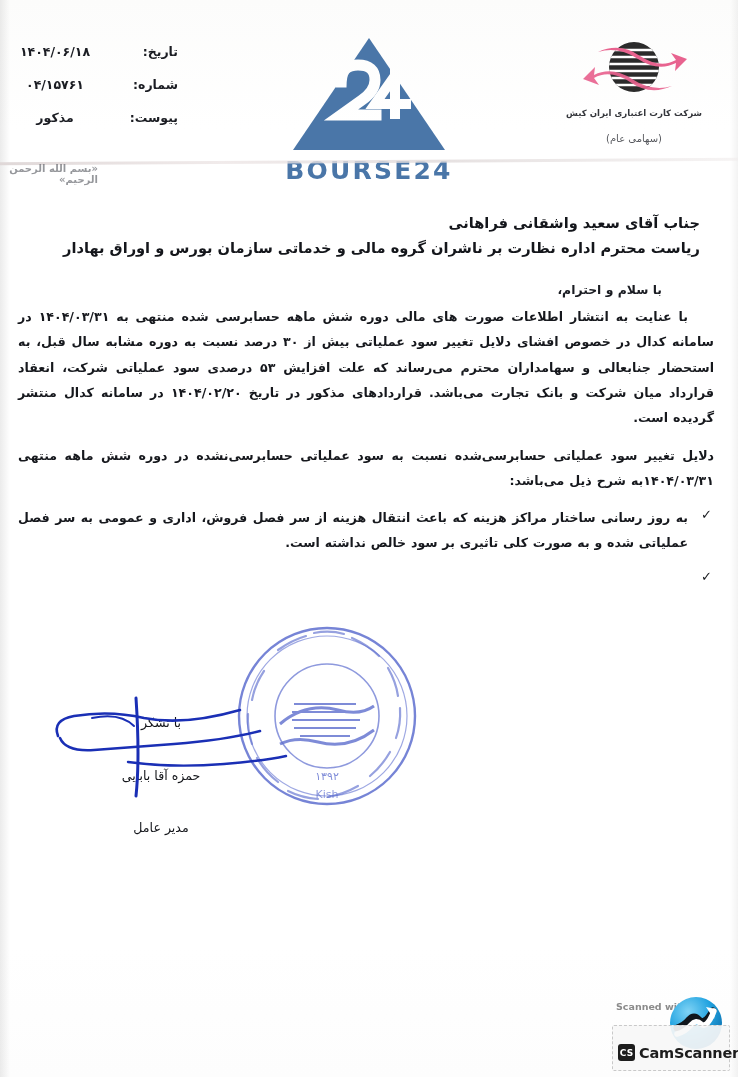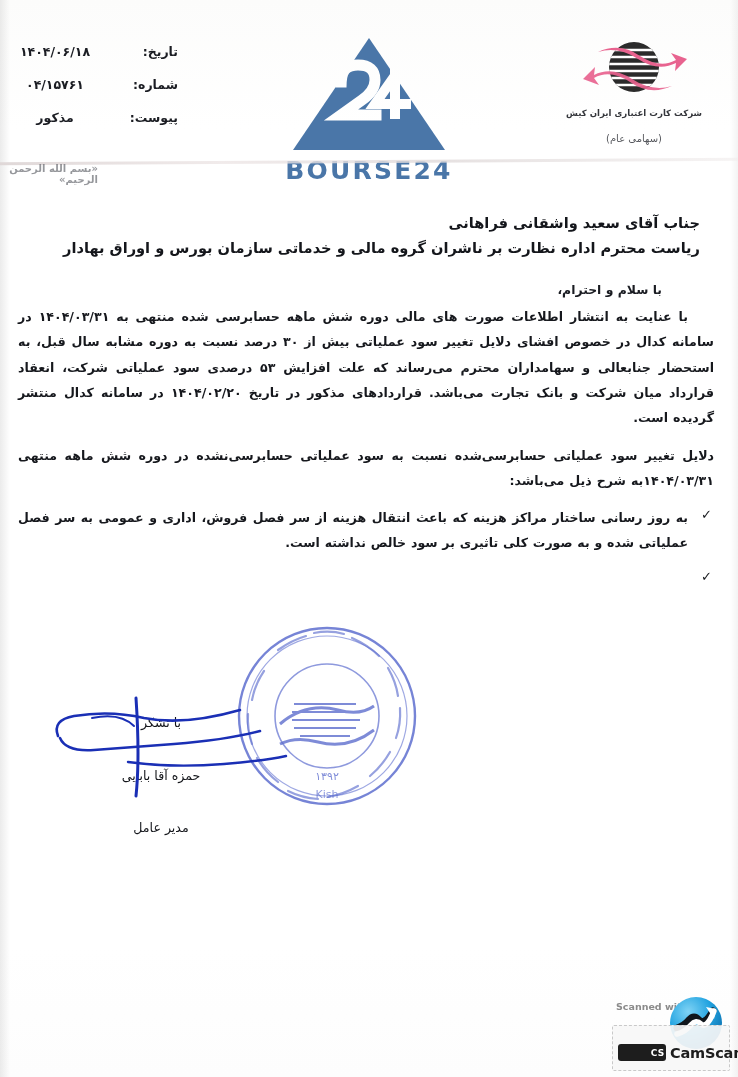--- a/index.html
+++ b/index.html
@@ -292,21 +292,20 @@
     background: #1d1d1d;
     color: #fff;
     font-size: 9px;
     font-weight: 700;
     border-radius: 3px;
     display: flex;
     align-items: center;
     justify-content: center;
     margin-top: 9px;
     flex: none;
-    padding-left: 31px;
   }
   .cs-word {
     font-size: 14.5px;
     font-weight: 700;
     color: #1d1d1d;
     margin-left: 4px;
     margin-top: 9px;
     letter-spacing: -.2px;
     text-align: right;
   }

